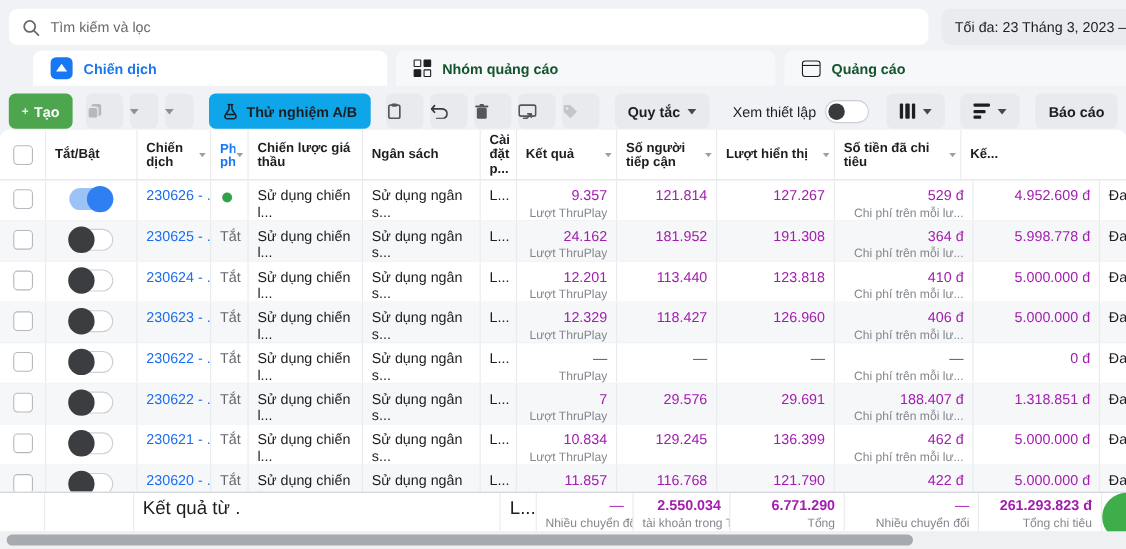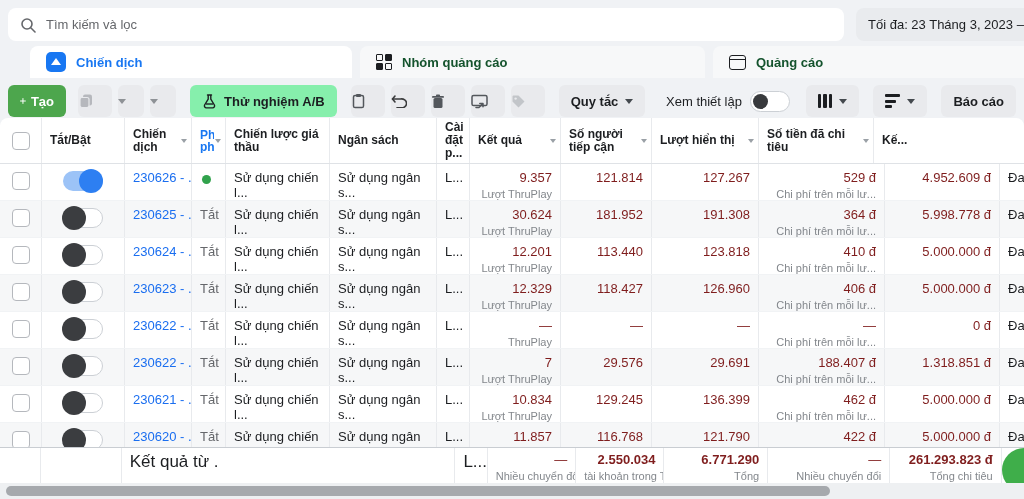--- a/index.html
+++ b/index.html
@@ -55,21 +55,21 @@
   .th { font-size:12px; font-weight:700; line-height:13px; display:flex; align-items:center; position:relative; padding-top:0; }
   .thead { height:46px; border-bottom:1px solid #dfe2e6; }
   .tr { height:37px; border-bottom:1px solid #f1f3f5; }
   .tr.alt { background:#f6f7f8; }
   .tr.clipped { height:24px; border-bottom:none; }
   .sort { width:0; height:0; border-left:3.5px solid transparent; border-right:3.5px solid transparent; border-top:4.5px solid #9aa0a6; position:absolute; right:4px; top:50%; margin-top:-2px; }
   .c-cb{width:42px; display:flex; justify-content:center;} .c-tg{width:83px; display:flex; justify-content:center;}
   .c-name{width:67px;} .c-del{width:34px;} .c-bid{width:104px;} .c-bud{width:107px;} .c-set{width:33px;}
   .c-res{width:91px;} .c-reach{width:91px;} .c-imp{width:107px;} .c-cost{width:126px;} .c-spent{width:115px;} .c-end{width:62px; border-right:none;}
   .num { text-align:right; }
-  .val { font-size:13px; color:#7f1d1d; }
+  .val { font-size:13px; color:#a21caf; }
   .sub { font-size:11px; color:#83878c; margin-top:3px; white-space:nowrap; }
   .cb { width:18px; height:18px; border:1.5px solid #b5b8bd; border-radius:4px; background:#fff; margin-top:2px; }
   .toggle { width:40px; height:20px; border-radius:10px; position:relative; margin-top:1px; }
   .toggle.on { background:#9cc3f7; }
   .toggle.on .knob { position:absolute; right:0px; top:-2px; width:24px; height:24px; border-radius:50%; background:#2d7ff2; }
   .toggle.off { background:#fff; border:1px solid #ccd0d5; }
   .toggle.off .knob { position:absolute; left:-2px; top:-3px; width:24px; height:24px; border-radius:50%; background:#3b3d40; }
   .camp-link { color:#1a6ef0; text-decoration:none; font-size:13px; white-space:nowrap; }
   .dot { width:9px; height:9px; border-radius:50%; background:#31a24c; display:inline-block; margin-top:5px; margin-left:2px; }
   .status { color:#65676b; font-size:13px; }
@@ -137,21 +137,21 @@
         <rect x="5" y="1.5" width="9" height="11" rx="2" fill="#8d9196"></rect>
         <rect x="2" y="4.5" width="9" height="10" rx="2" fill="#8d9196" stroke="#e9eaed" stroke-width="1.2"></rect>
       </svg>
   </button>
   <button class="btn caret-only disabled">
       <span class="tri"></span>
     </button>
   <button class="btn caret-only disabled">
       <span class="tri"></span>
     </button>
-  <button class="btn" style="margin-left:8px; background:#86efac;">
+  <button class="btn" style="margin-left:8px; background:#0ea5e9;">
     <svg class="ic" width="15" height="15" viewBox="0 0 15 15">
         <path d="M5.5 1h4 M6.2 1v4.2L2.6 11a2 2 0 0 0 1.8 2.9h6.2a2 2 0 0 0 1.8-2.9L8.8 5.2V1" fill="none" stroke="#1c1e21" stroke-width="1.4" stroke-linecap="round" stroke-linejoin="round"></path>
         <path d="M4 10h7" stroke="#1c1e21" stroke-width="1.4"></path>
       </svg>
     <span>Thử nghiệm A/B</span>
   </button>
   <button class="btn icon-only" style="margin-left:8px;">
     <svg class="ic" width="15" height="16" viewBox="0 0 15 16">
         <rect x="2.5" y="2.5" width="10" height="12" rx="1.6" fill="none" stroke="#53575c" stroke-width="1.5"></rect>
         <rect x="5" y="1" width="5" height="3" rx="1" fill="#53575c"></rect>
@@ -304,21 +304,21 @@
             <span class="toggle off">
               <span class="knob"></span>
             </span>
           </div>
     <div class="td c-name"><a href="#" class="camp-link">230625 - ...</a></div>
     <div class="td c-del"><span class="status">Tắt</span></div>
     <div class="td c-bid">Sử dụng chiến l...</div>
     <div class="td c-bud">Sử dụng ngân s...</div>
     <div class="td c-set">L...</div>
     <div class="td c-res num">
-            <div class="val">30.624</div>
+            <div class="val">24.162</div>
             <div class="sub">Lượt ThruPlay</div>
           </div>
     <div class="td c-reach num">
             <div class="val">181.952</div>
           </div>
     <div class="td c-imp num">
             <div class="val">191.308</div>
           </div>
     <div class="td c-cost num">
             <div class="val">364 đ</div>

